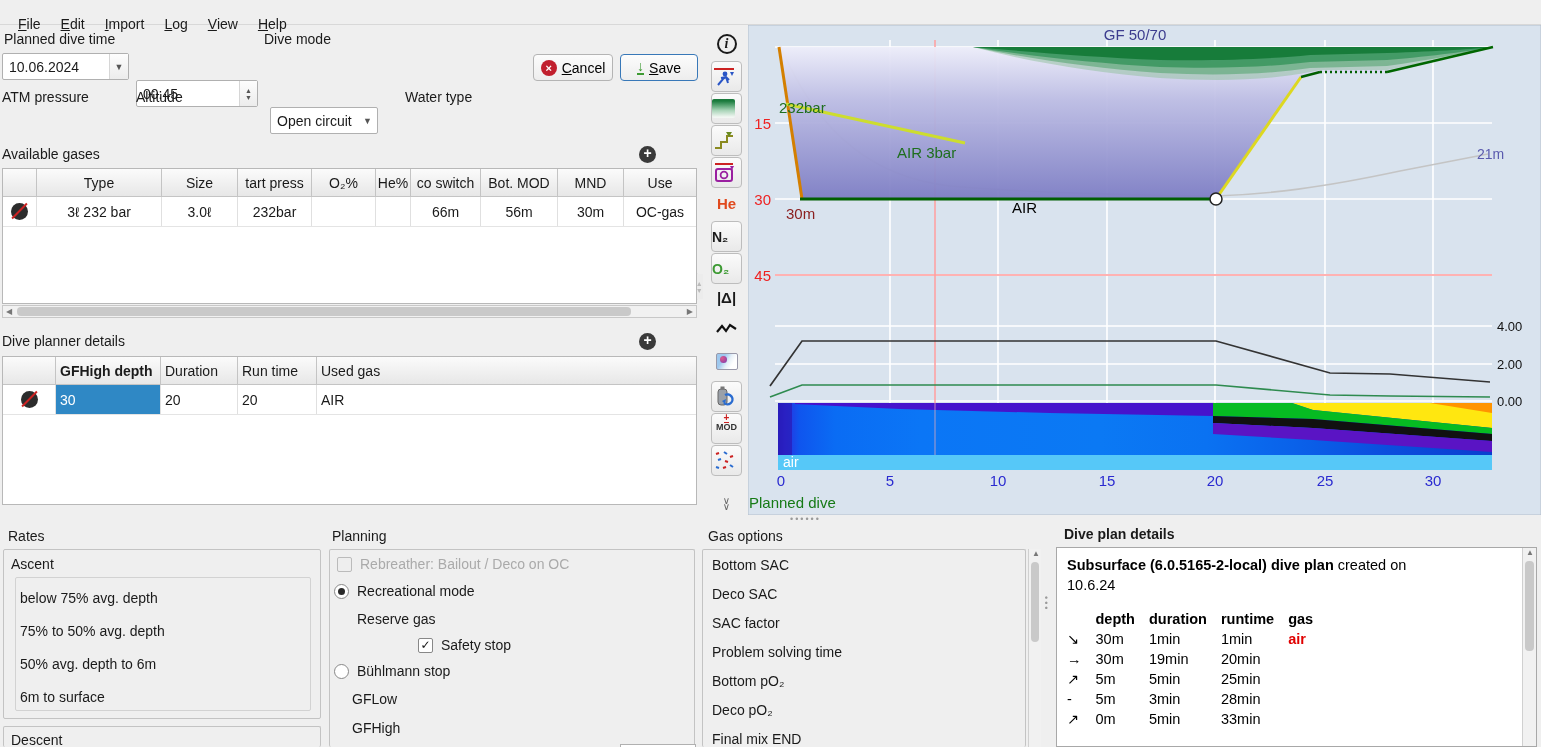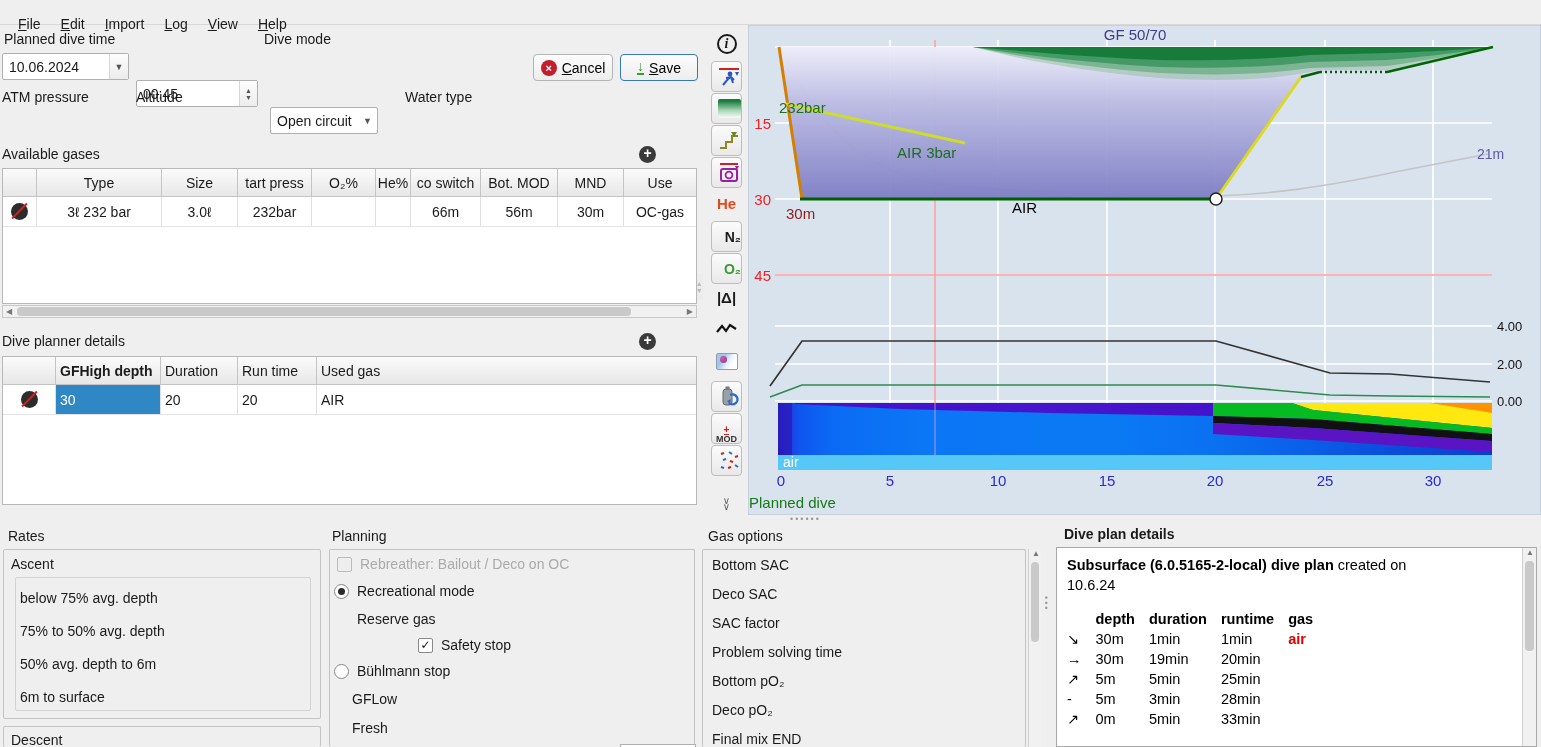--- a/index.html
+++ b/index.html
@@ -38,21 +38,21 @@
   .selcell { background:#2f88c5 !important; color:#fff; justify-content:flex-start !important; padding-left:4px; }
 
   
   .hscroll { background:#f1f1f1; border:1px solid #c8c8c8; position:absolute; }
   .hthumb { position:absolute; top:1px; bottom:1px; background:#c9c9c9; border-radius:4px; }
   .sarrow { position:absolute; color:#777; font-size:8px; top:1px; }
   .vscroll { background:#f1f1f1; border-left:1px solid #d0d0d0; position:absolute; }
   .vthumb { position:absolute; left:2px; right:2px; background:#c9c9c9; border-radius:4px; }
 
   
-  .tbtn { position:absolute; left:711px; width:31px; height:31px; background:linear-gradient(#fbfbfb,#e9e9e9); border:1px solid #bdbdbd; border-radius:4px; display:flex; align-items:center; justify-content:flex-end; }
+  .tbtn { position:absolute; left:711px; width:31px; height:31px; background:linear-gradient(#fbfbfb,#e9e9e9); border:1px solid #bdbdbd; border-radius:4px; display:flex; align-items:center; justify-content:flex-start; }
   .ticon { position:absolute; left:711px; width:31px; display:flex; align-items:center; justify-content:center; }
   .info-ic { width:20px; height:20px; border-radius:50%; border:2px solid #1a1a1a; font-family:"Liberation Serif",serif; font-style:italic; font-weight:bold; font-size:14px; display:flex; align-items:center; justify-content:center; }
   .grad-green { width:23px; height:19px; background:linear-gradient(#1a7a3c 10%,#5ea878 35%,#a9d4b8 60%,#f2f7f3 95%); border-radius:2px; }
   .pic-ic { width:22px; height:17px; background:linear-gradient(120deg,#9ec8ee 30%,#e8f0f8 55%,#ffffff 75%); border:1px solid #99a; border-radius:2px; position:relative; }
   .pic-ic::after { content:""; position:absolute; left:3px; top:2px; width:7px; height:7px; border-radius:50%; background:radial-gradient(circle at 30% 30%,#e05a8a,#7a3ab0); }
 
   
   .gbox { position:absolute; border:1px solid #c3c3c3; border-radius:2px; }
   .sectionlabel { position:absolute; font-size:14px; color:#1a1a1a; }
 
@@ -437,21 +437,21 @@
 </div>
 <div class="ctl-row" style="left:334px;top:663px;">
   <span class="radio"></span>
   <span>Bühlmann stop</span>
 </div>
 <div class="ctl-row" style="left:352px;top:691px;">
     <span>GFLow</span>
   </div>
 
 <div class="ctl-row" style="left:352px;top:720px;">
-    <span>Fresh</span>
+    <span>GFHigh</span>
   </div>
 
 <div class="abs" style="left:620px;top:744px;width:76px;height:3px;background:#fff;border:1px solid #b0b0b0;border-bottom:none;"></div>
 
 <div class="sectionlabel" style="left:708px;top:528px;">Gas options</div>
 <div class="gbox" style="left:702px;top:549px;width:324px;height:198px;border-bottom:none;"></div>
 
 <div class="ctl-row" style="left:712px;top:557px;">
     <span>Bottom SAC</span>
   </div>

